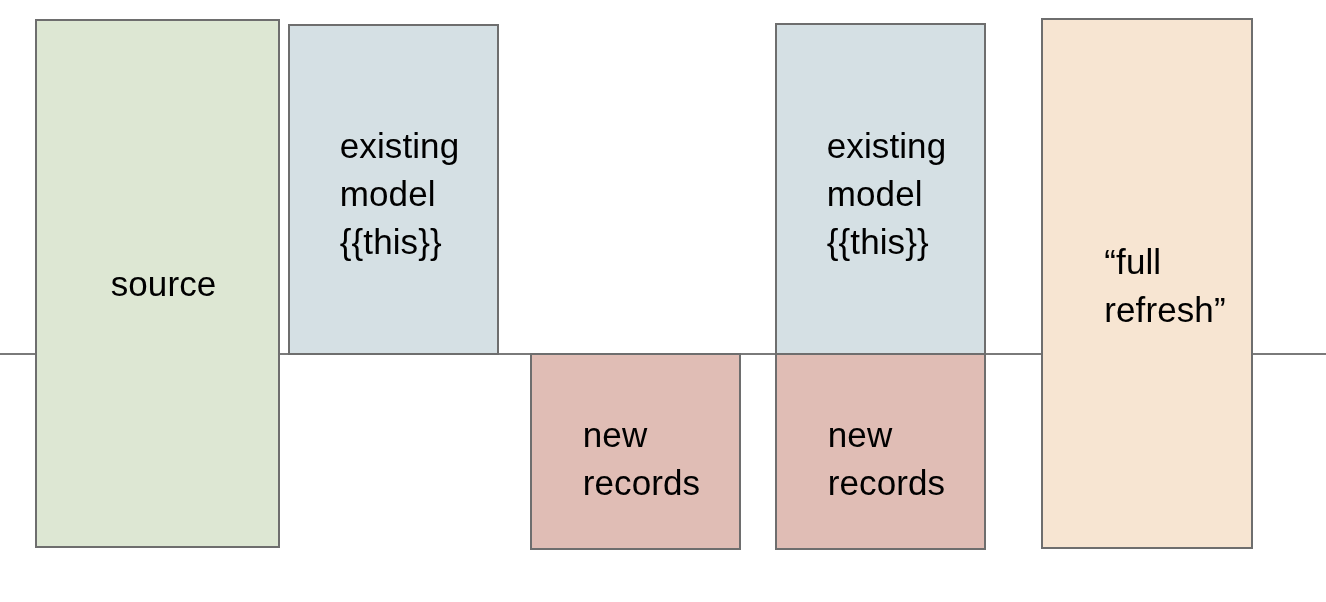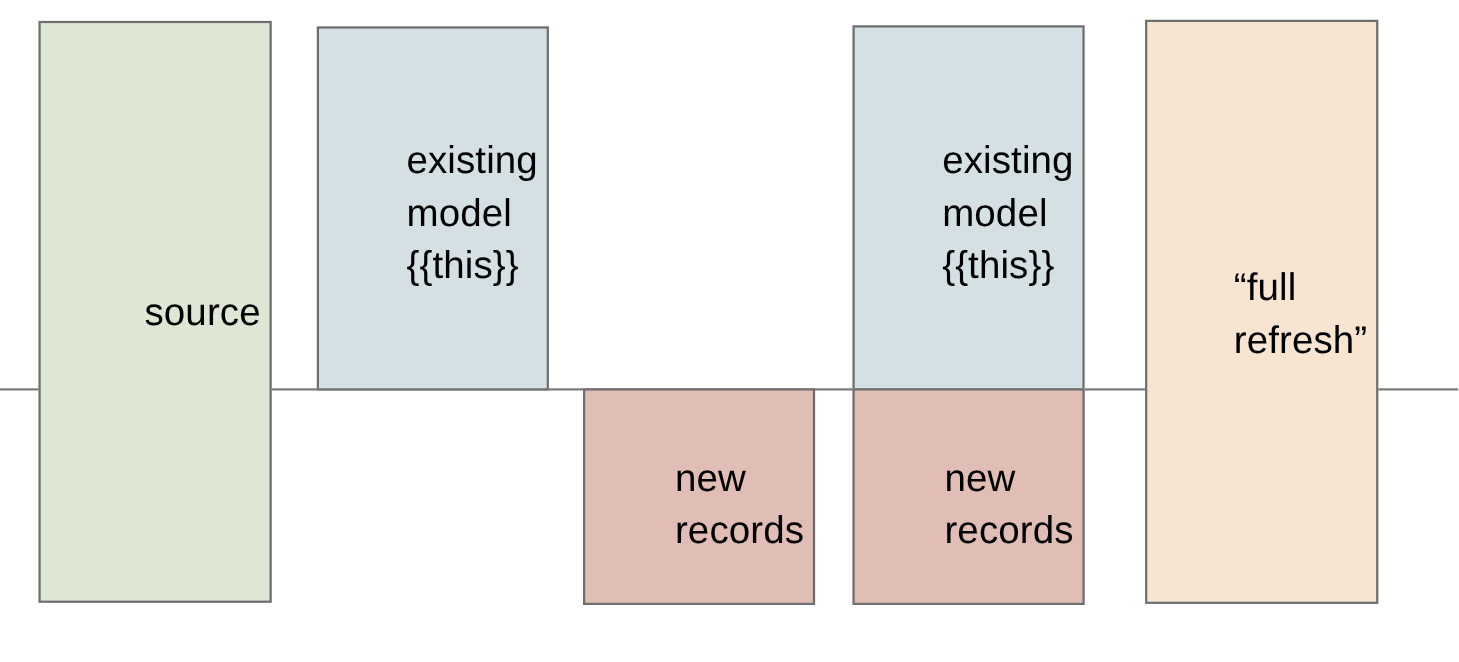--- a/index.html
+++ b/index.html
@@ -24,34 +24,34 @@
     width: 1326px;
     height: 2px;
     background: #7a7a7a;
   }
   .box {
     position: absolute;
     box-sizing: border-box;
     border: 2px solid #6e6e6e;
     display: flex;
     align-items: center;
-    justify-content: flex-end;
+    justify-content: center;
   }
   .box .label {
     display: block;
     padding-left: 20px;
     padding-right: 8px;
     font-size: 35px;
     line-height: 48px;
     color: #000000;
     white-space: pre-line;
     letter-spacing: 0.1px;
   }
   
-  #box-source        { left: 35px;   top: 19px;  width: 212px; height: 529px; background: #dde7d3; }
+  #box-source        { left: 35px;   top: 19px;  width: 245px; height: 529px; background: #dde7d3; }
   #box-existing-1    { left: 288px;  top: 24px;  width: 211px; height: 331px; background: #d5e0e4; }
   #box-new-1         { left: 530px;  top: 353px; width: 211px; height: 197px; background: #e0bdb5; }
   #box-existing-2    { left: 775px;  top: 23px;  width: 211px; height: 332px; background: #d5e0e4; }
   #box-new-2         { left: 775px;  top: 353px; width: 211px; height: 197px; background: #e0bdb5; }
   #box-full-refresh  { left: 1041px; top: 18px;  width: 212px; height: 531px; background: #f7e5d2; padding-left: 24px; }
 
   
   #box-source .label       { margin-top: 0; }
   #box-existing-1 .label   { align-self: flex-start; margin-top: 96px; }
   #box-existing-2 .label   { align-self: flex-start; margin-top: 97px; }

